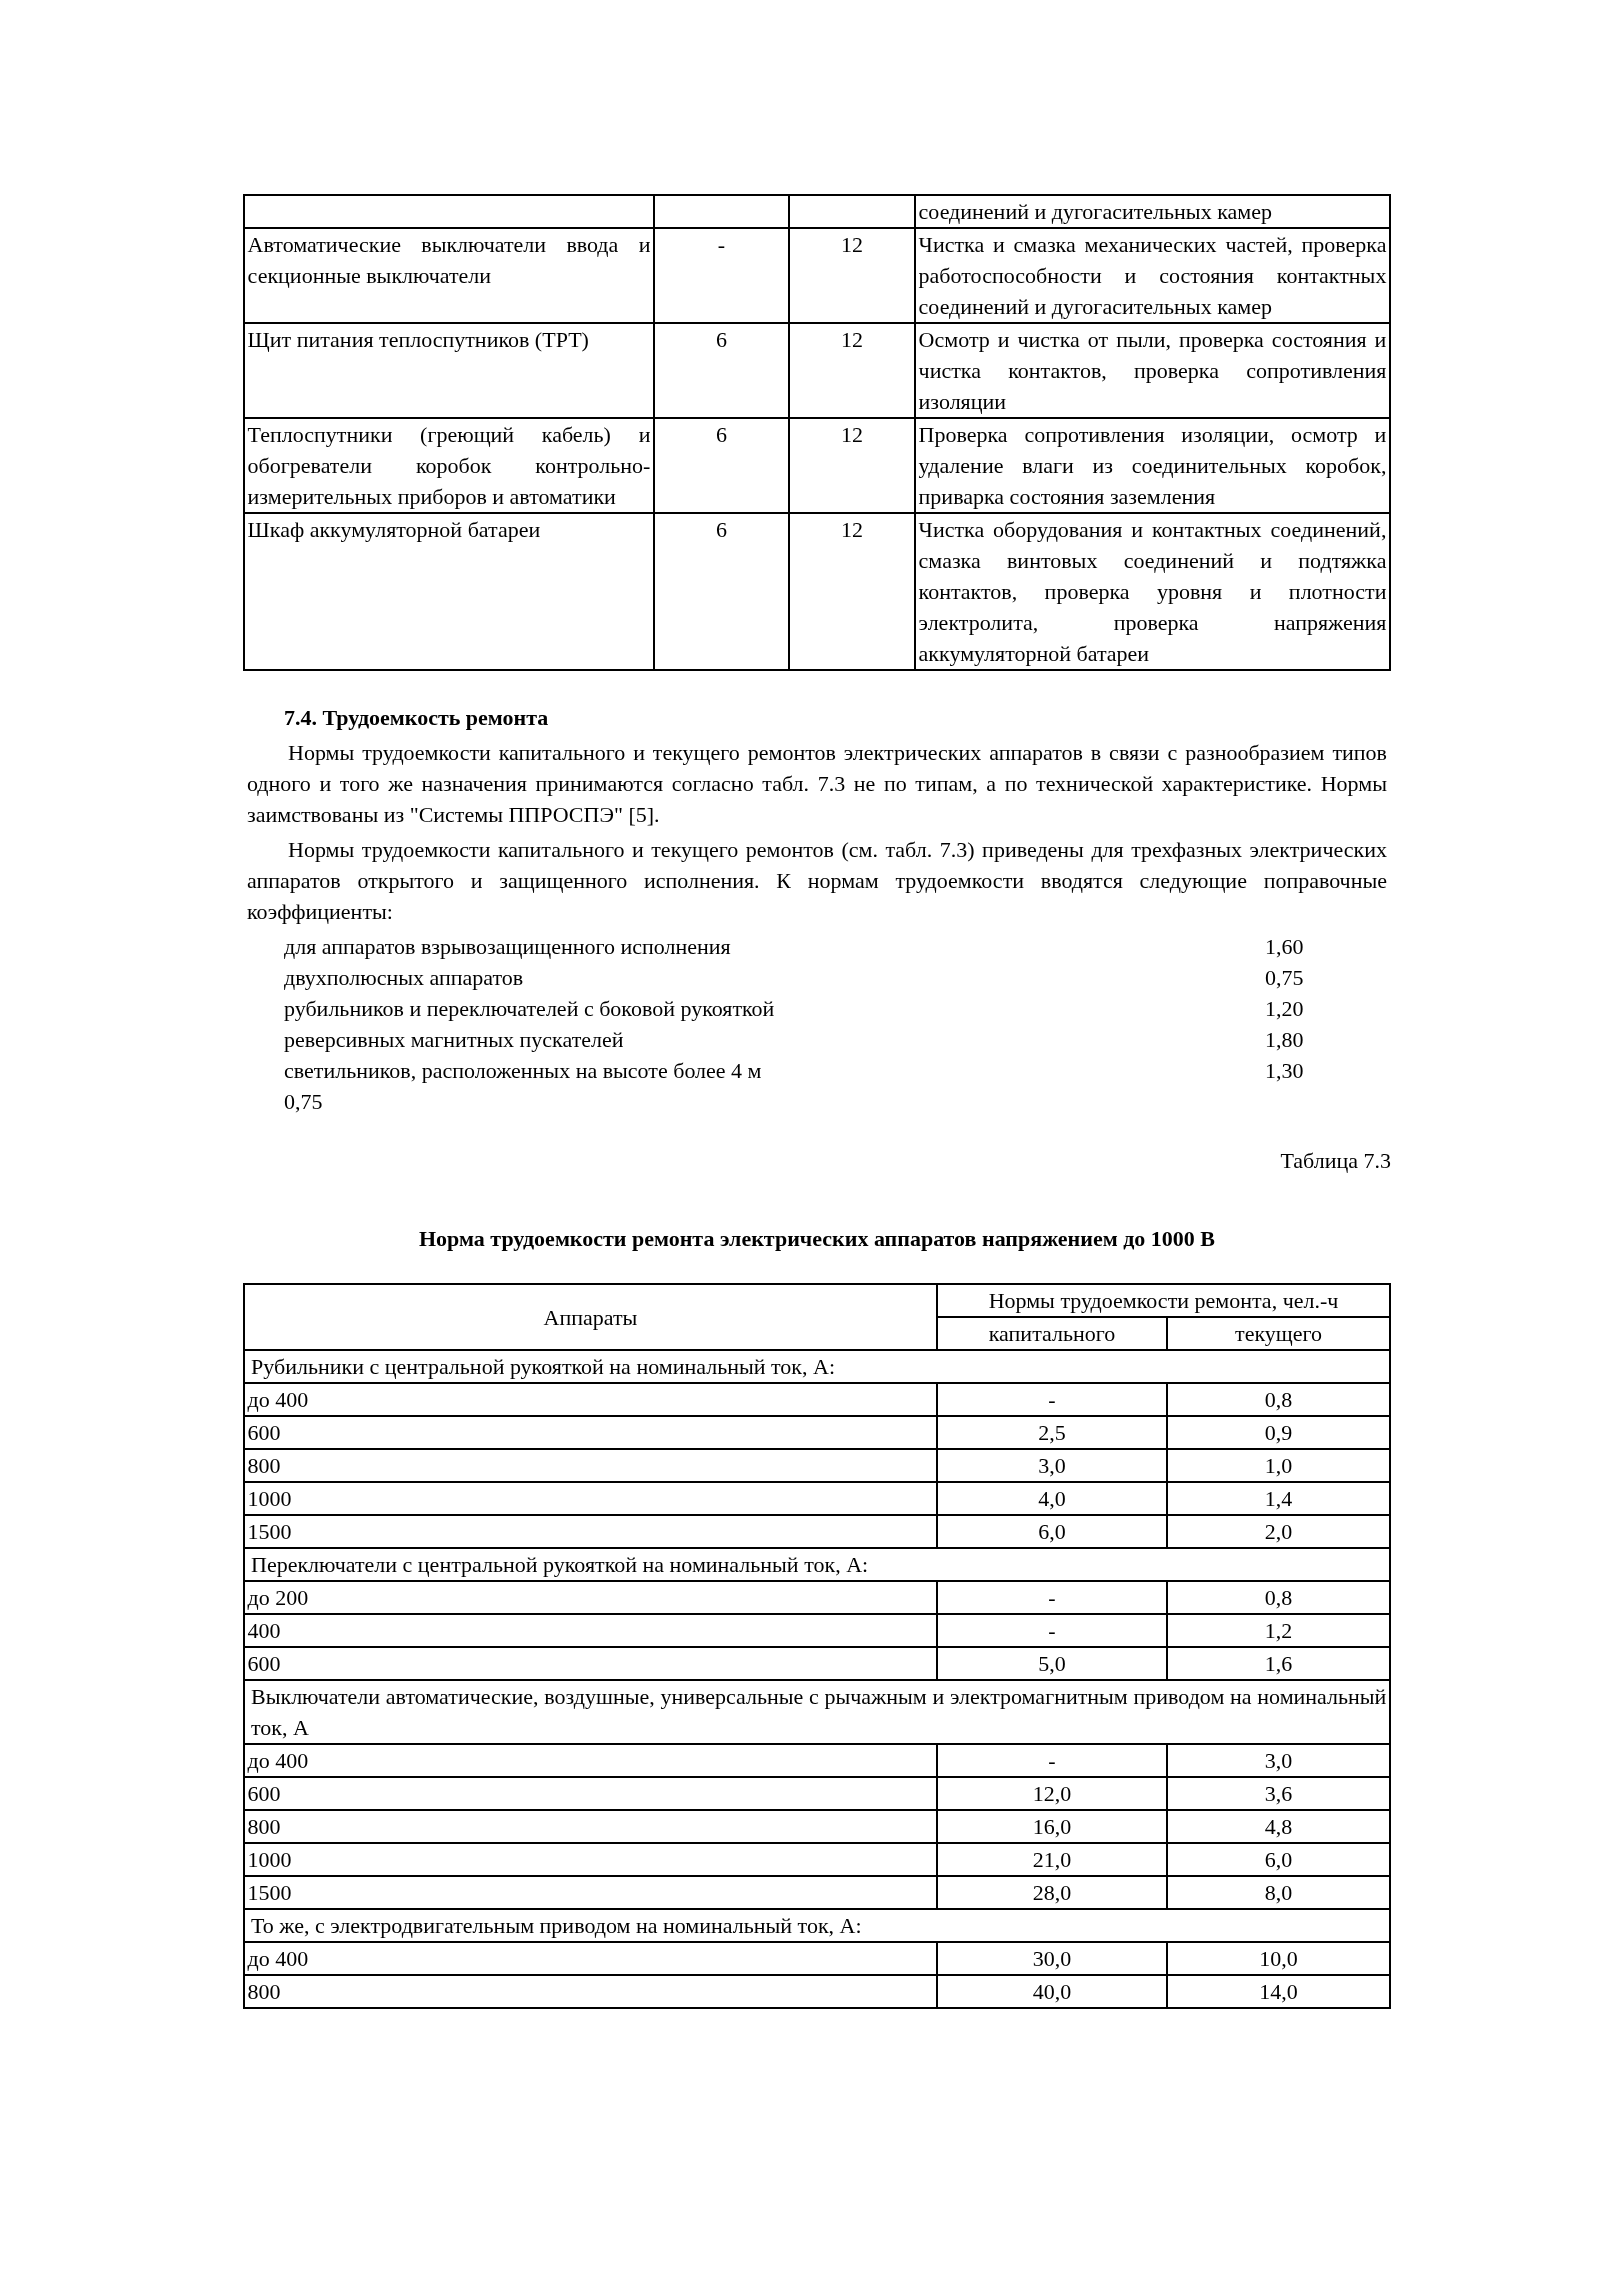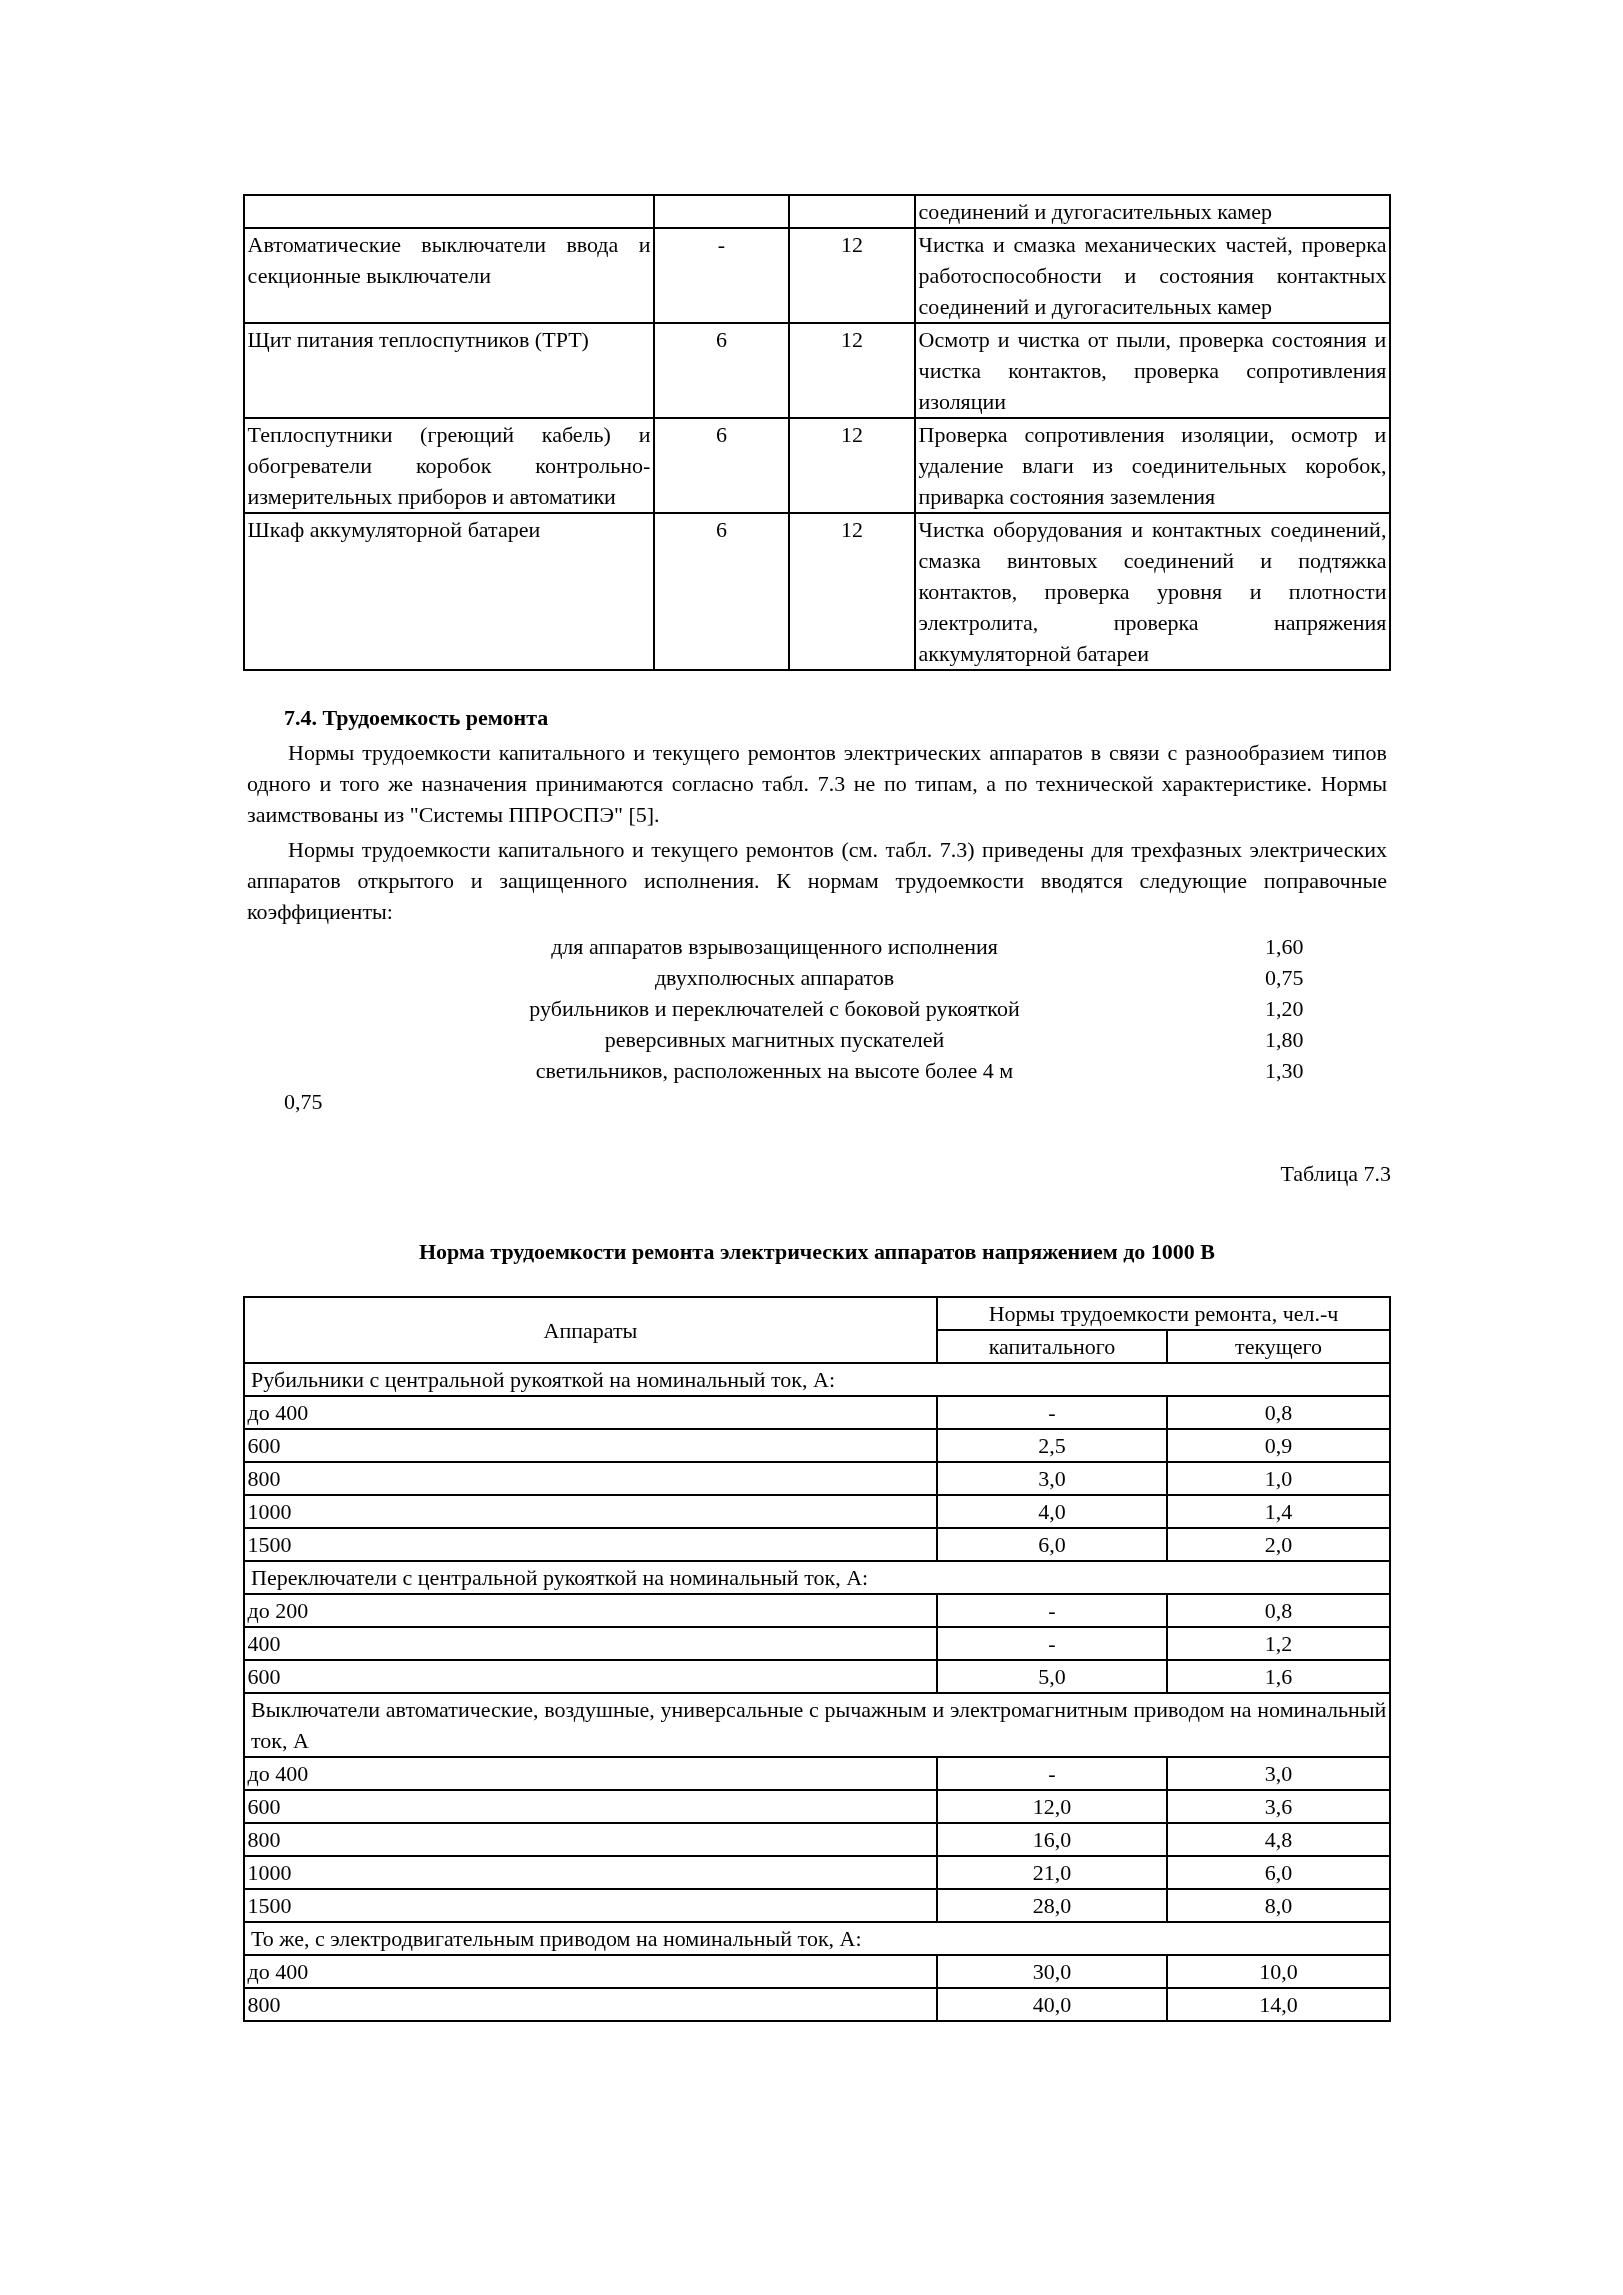--- a/index.html
+++ b/index.html
@@ -15,26 +15,26 @@
     .t1 col.c3 { width: 126px; }
     .t1 col.c4 { width: auto; }
     .t1 td { height: auto; }
     .t1 td.just { text-align: justify; text-align-last: left; }
     .t1 td.cen { text-align: center; }
 
     .section-heading { font-weight: bold; margin: 31px 0 0 41px; }
     .para { text-align: justify; text-indent: 41px; margin: 4px; }
     .para.last-left { text-align-last: left; }
 
-    .coef-list { margin: 0; padding: 0; list-style: none; text-align: center; }
+    .coef-list { margin: 0; padding: 0; list-style: none; }
     .coef-item { display: flex; padding-left: 41px; }
     .coef-label { flex: 0 0 981px; }
     .coef-value { flex: 0 0 auto; }
 
-    .table-caption { text-align: right; margin-top: 41px; }
+    .table-caption { text-align: right; margin-top: 28px; }
     .table-title { text-align: center; font-weight: bold; margin-top: 47px; }
 
     
     .t2 { margin-top: 29px; }
     .t2 col.a { width: 693px; }
     .t2 col.b { width: 230px; }
     .t2 col.c { width: auto; }
     .t2 th, .t2 td { height: 31px; padding-top: 0; padding-bottom: 0; }
     .t2 th { text-align: center; vertical-align: middle; }
     .t2 td.num { text-align: center; }

